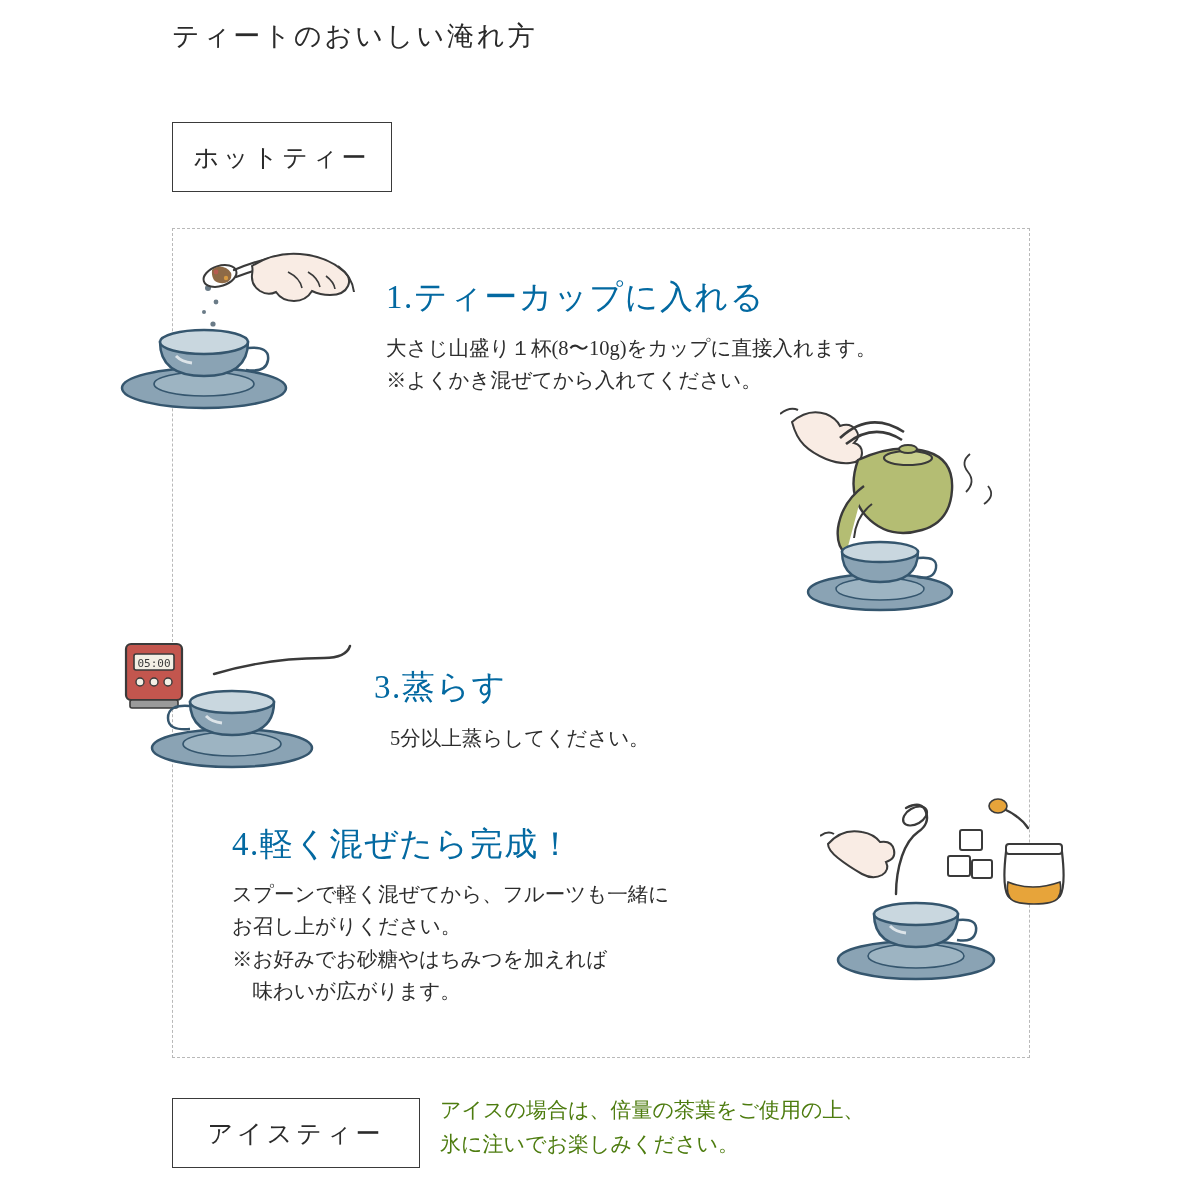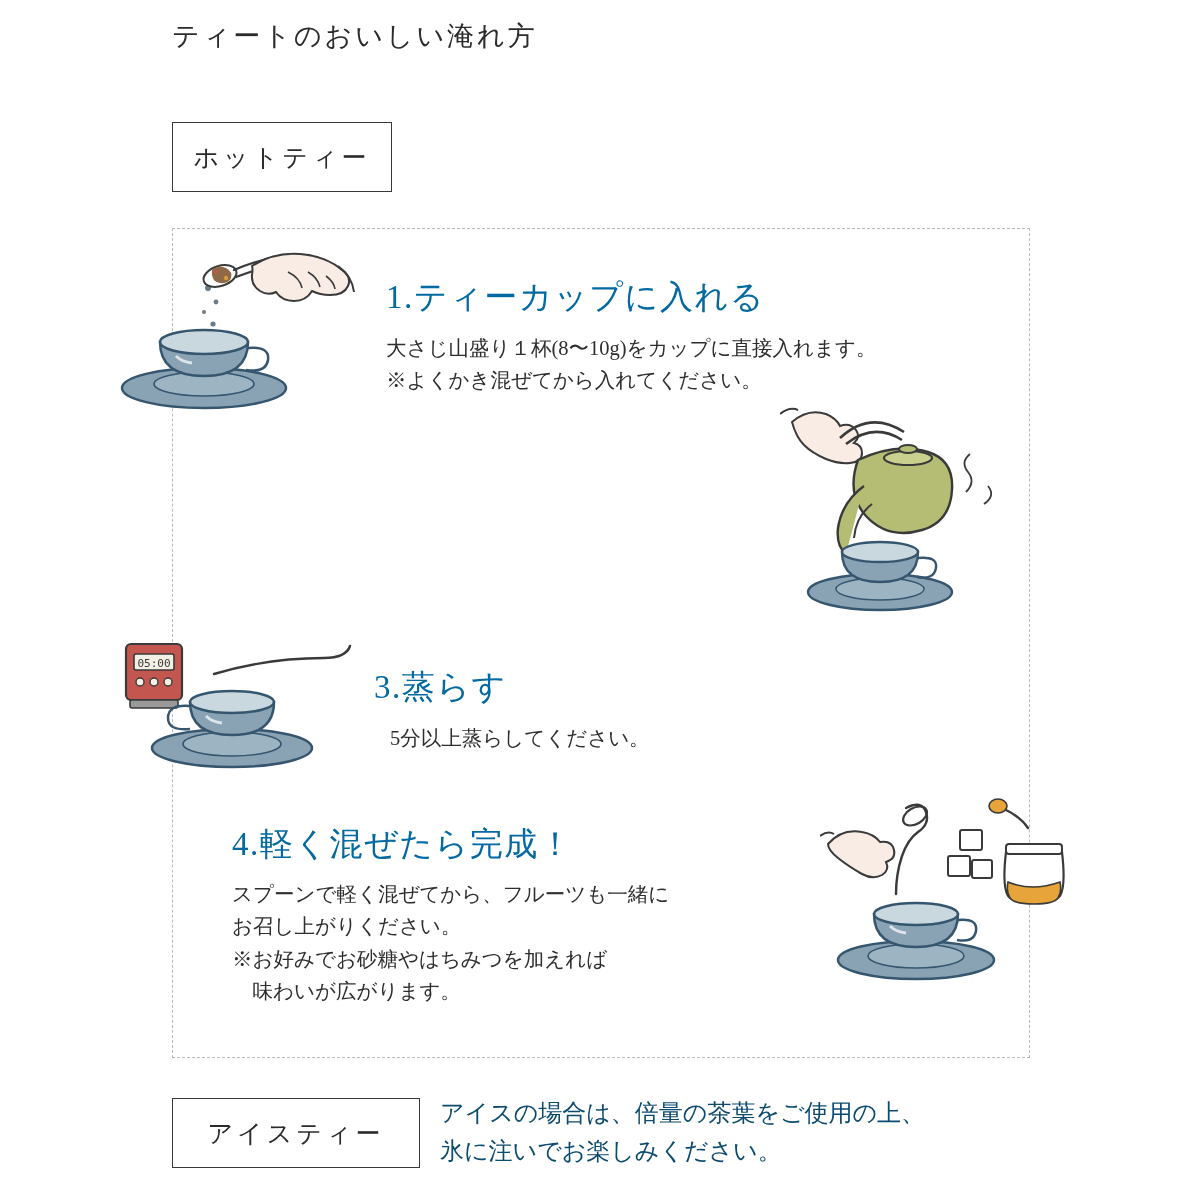--- a/index.html
+++ b/index.html
@@ -99,23 +99,23 @@
   #step3-text  { left: 390px; top: 722px; }
 
   #step4-title { left: 232px; top: 822px; }
   #step4-text  { left: 232px; top: 878px; }
 
   
   #ice-note {
     position: absolute;
     left: 440px;
     top: 1094px;
-    font-size: 24px;
+    font-size: 21px;
     line-height: 1.6;
-    color: #0c4a6e;
+    color: #4d7c0f;
     white-space: pre-line;
   }
 
   
   .illus { position: absolute; }
   #illus-1 { left: 112px; top: 236px; width: 260px; height: 175px; }
   #illus-2 { left: 780px; top: 400px; width: 255px; height: 215px; }
   #illus-3 { left: 110px; top: 622px; width: 270px; height: 160px; }
   #illus-4 { left: 820px; top: 790px; width: 250px; height: 200px; }
 </style>

